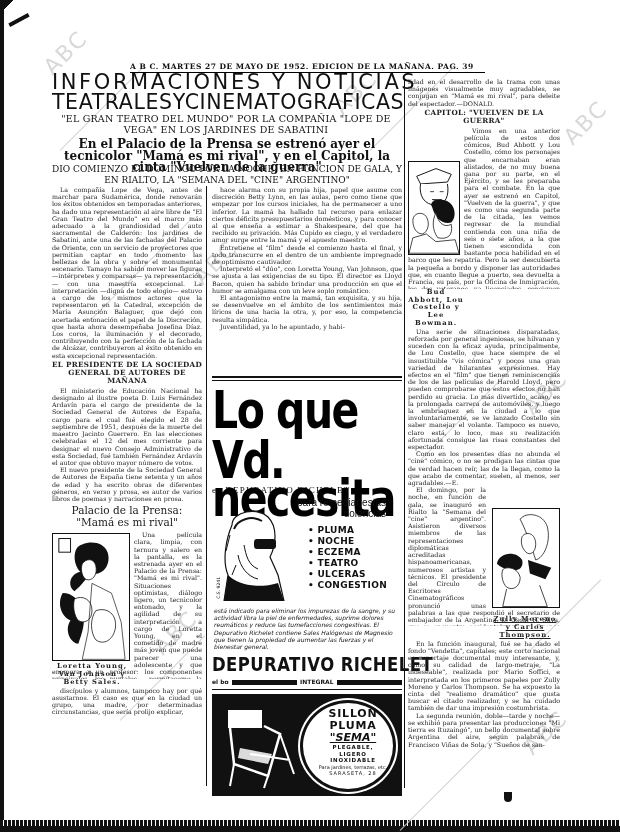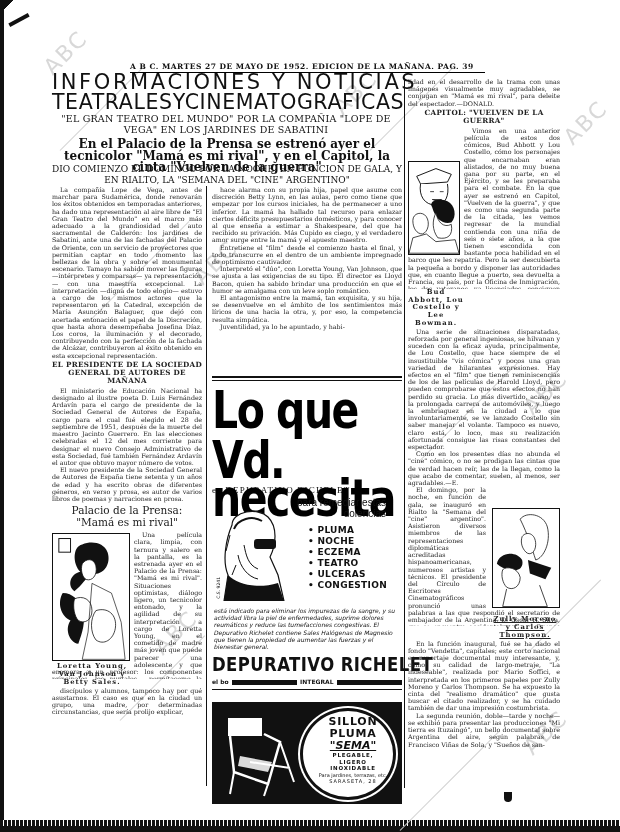--- a/index.html
+++ b/index.html
@@ -155,21 +155,21 @@
   <div class="ad-body" style="margin-top:4px;padding:0 2px;">está indicado para eliminar los impurezas de la sangre, y su actividad libra la piel de enfermedades, suprime dolores reumáticos y reduce las tumefacciones congestivas. El Depurativo Richelet contiene Sales Halógenas de Magnesio que tienen la propiedad de aumentar las fuerzas y el bienestar general.</div>
   <div class="ad-bigbrand" style="margin-top:4px;">DEPURATIVO RICHELET</div>
   <div class="ad-integral" style="display:flex;align-items:center;gap:3px;margin-top:6px;">
     <span>el bo</span>
     <span style="flex:1;height:5px;background:#111;"></span>
     <span>INTEGRAL</span>
     <span style="flex:1;height:5px;background:#111;"></span>
   </div>
   <div class="ad-rule" style="height:1px;margin-top:3px;"></div>
 
-  <div class="chair-ad" style="margin-top:12px;">
+  <div class="chair-ad" style="margin-top:4px;">
     <svg style="position:absolute;left:8px;top:10px;width:84px;height:86px;" viewBox="0 0 84 86">
       <rect x="8" y="6" width="34" height="18" fill="#fff"></rect>
       <path d="M10 24 L14 60 L48 72 L60 30 L44 22" fill="none" stroke="#fff" stroke-width="2.5"></path>
       <path d="M14 60 L10 82 M48 72 L44 84 M60 30 L74 70 M30 50 L70 56" stroke="#fff" stroke-width="2"></path>
       <path d="M20 44 L52 50 L48 60 L18 54 Z" fill="#fff" opacity="0.85"></path>
     </svg>
     <div class="chair-circle"></div>
     <div class="chair-text">
       <div class="chair-big">SILLON</div>
       <div class="chair-big">PLUMA</div>

